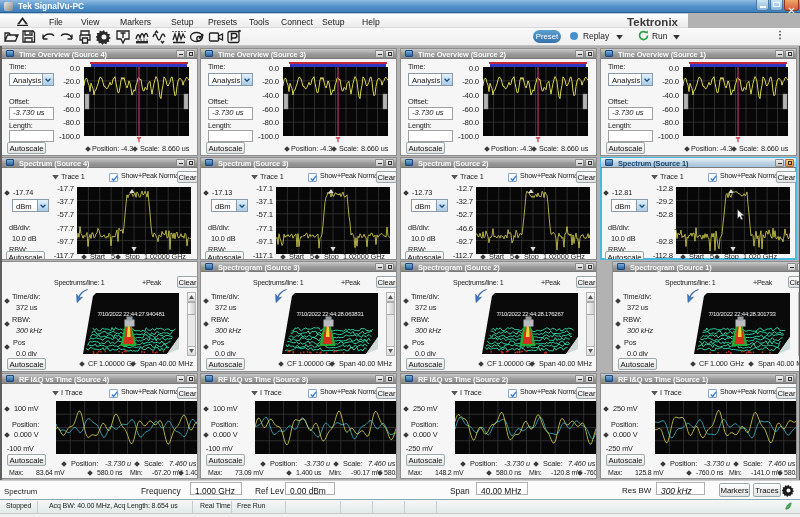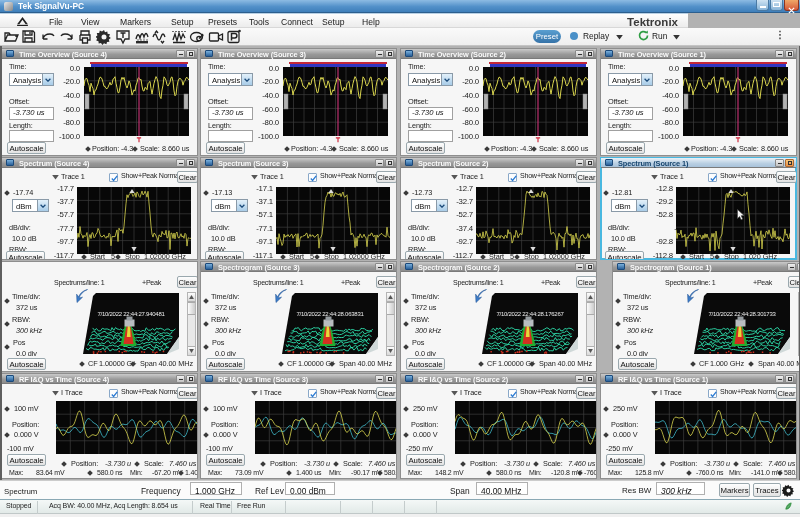--- a/index.html
+++ b/index.html
@@ -581,21 +581,21 @@
           </svg>
         </div>
       </div>
       <div class="t9" style="left:7px;top:65px">dB/div:</div>
       <div class="t9" style="left:10px;top:76px">10.0 dB</div>
       <div class="t9" style="left:7px;top:87px">RBW:</div>
       <div class="btn asc" style="left:4px;top:93px">Autoscale</div>
       <div class="ylab" style="left:32px;width:40px;top:25.5px">-12.7</div>
       <div class="ylab" style="left:32px;width:40px;top:38.9px">-32.7</div>
       <div class="ylab" style="left:32px;width:40px;top:52.3px">-52.7</div>
-      <div class="ylab" style="left:32px;width:40px;top:65.7px">-37.4</div>
+      <div class="ylab" style="left:32px;width:40px;top:65.7px">-46.6</div>
       <div class="ylab" style="left:32px;width:40px;top:79.1px">-92.7</div>
       <div class="ylab" style="left:32px;width:40px;top:92.5px">-112.7</div>
       <svg class="abs plot" style="left:75px;top:29px" width="114" height="67">
 <rect width="114" height="67" fill="#070707"></rect>
         <line x1="11.4" y1="0" x2="11.4" y2="67" stroke="#3e3e3e" stroke-width="0.7"></line>
         <line x1="22.8" y1="0" x2="22.8" y2="67" stroke="#3e3e3e" stroke-width="0.7"></line>
         <line x1="34.2" y1="0" x2="34.2" y2="67" stroke="#3e3e3e" stroke-width="0.7"></line>
         <line x1="45.6" y1="0" x2="45.6" y2="67" stroke="#3e3e3e" stroke-width="0.7"></line>
         <line x1="57.0" y1="0" x2="57.0" y2="67" stroke="#3e3e3e" stroke-width="0.7"></line>
         <line x1="68.4" y1="0" x2="68.4" y2="67" stroke="#3e3e3e" stroke-width="0.7"></line>

